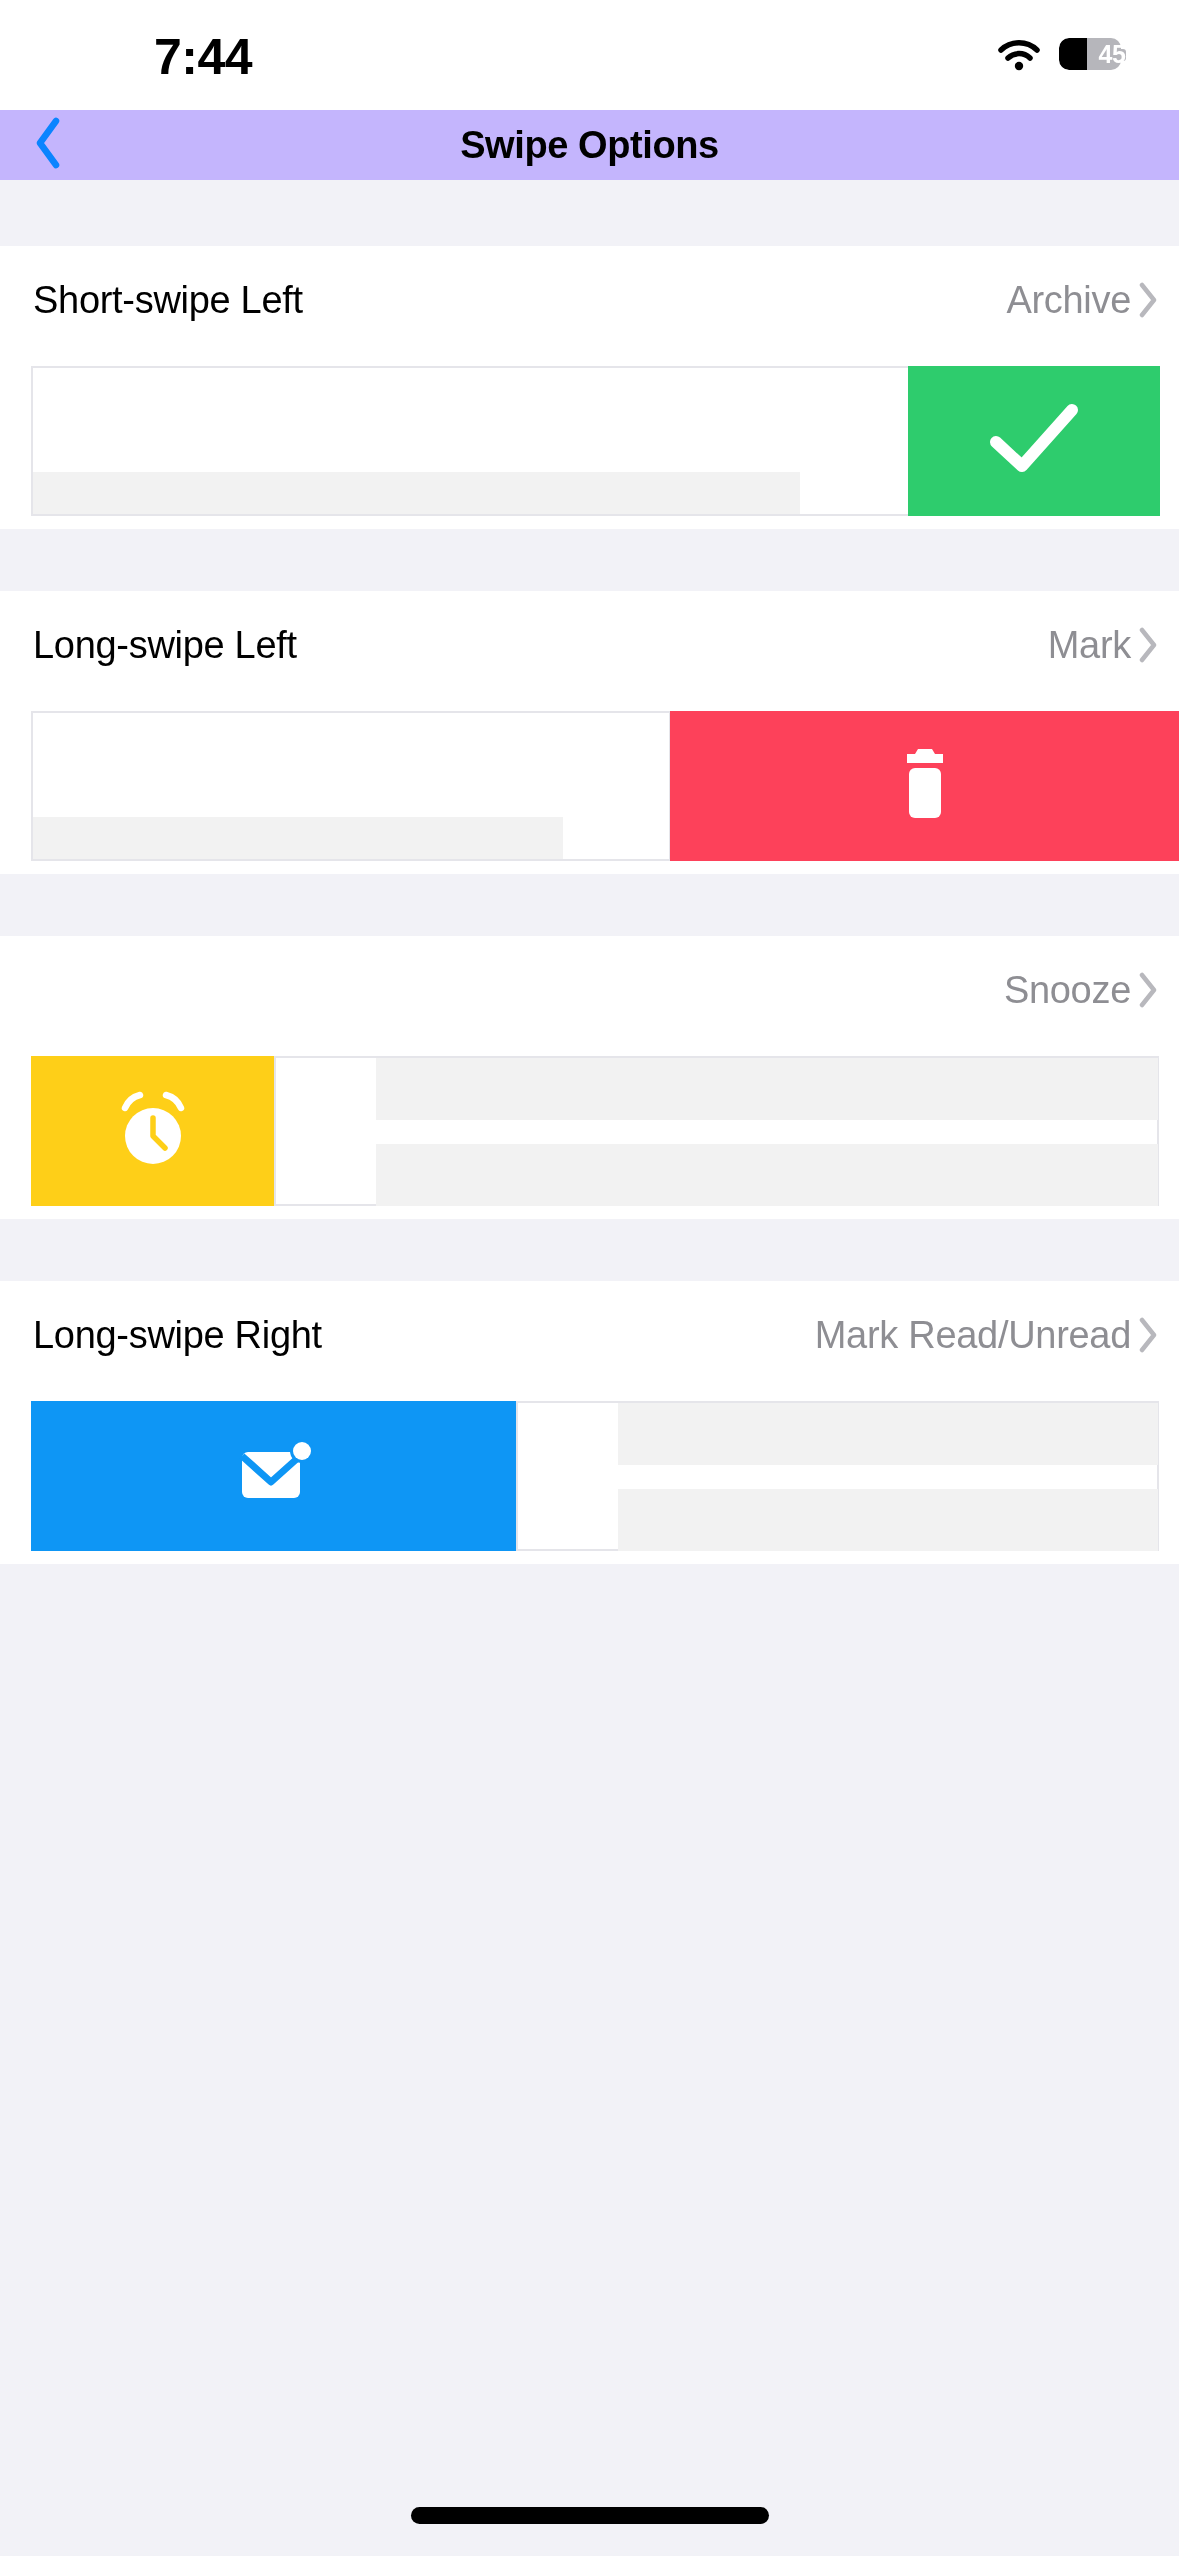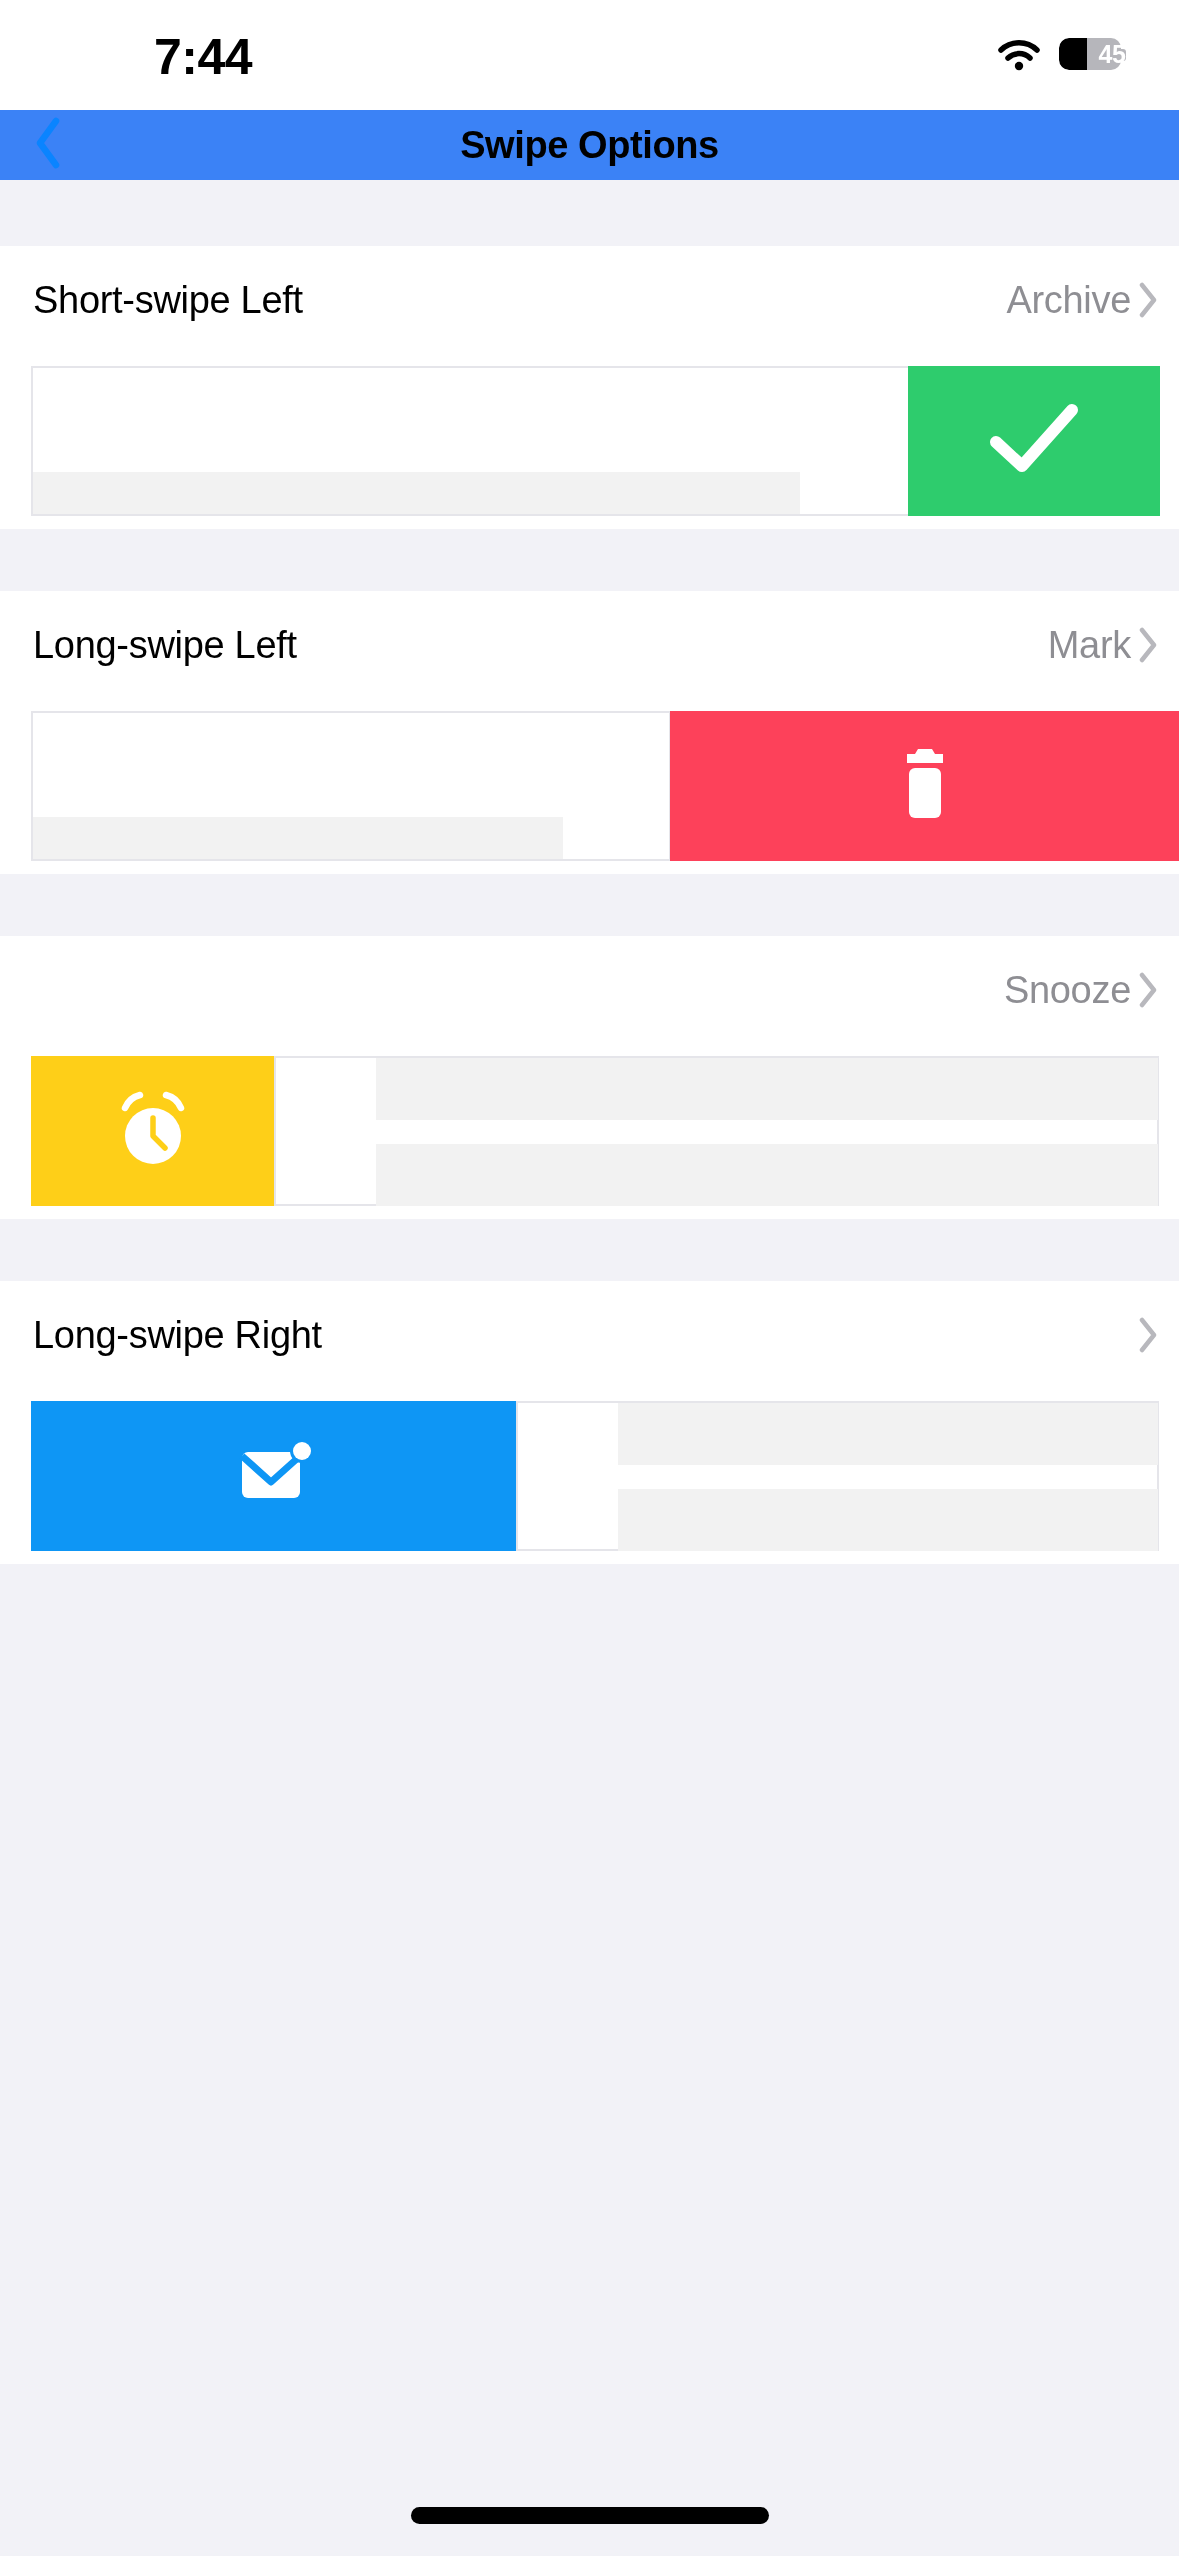--- a/index.html
+++ b/index.html
@@ -103,21 +103,21 @@
     letter-spacing:-0.5px;
     line-height:32px;
     padding-left:44px;
   }
 
   
   .navbar{
     position:absolute;
     top:110px; left:0;
     width:1179px; height:70px;
-    background:#3b82f6;
+    background:#c4b5fd;
     z-index:30;
   }
   .nav-back{
     position:absolute;
     left:8px; top:0;
     width:80px; height:70px;
     display:flex; align-items:center; justify-content:center;
     cursor:pointer;
   }
   .nav-title{
@@ -343,20 +343,21 @@
         </div>
       </div>
     </div>
 
     <div class="gap" style="height:62px"></div>
 
     <div class="section">
       <div class="row-header">
         <span class="row-title">Long-swipe Right</span>
         <span class="row-right">
+          <span class="row-value">Mark Read/Unread</span>
           <span class="chev">
             <svg width="20" height="36" viewBox="0 0 20 36">
               <path d="M4 3 L16 18 L4 33" stroke="#b8b8bd" stroke-width="4.5" fill="none" stroke-linecap="round" stroke-linejoin="round"></path>
             </svg>
           </span>
         </span>
       </div>
 
       <div class="preview" style="height:175px">
         <div class="pv-card" style="left:516px; top:12px; width:643px; height:150px;"></div>

